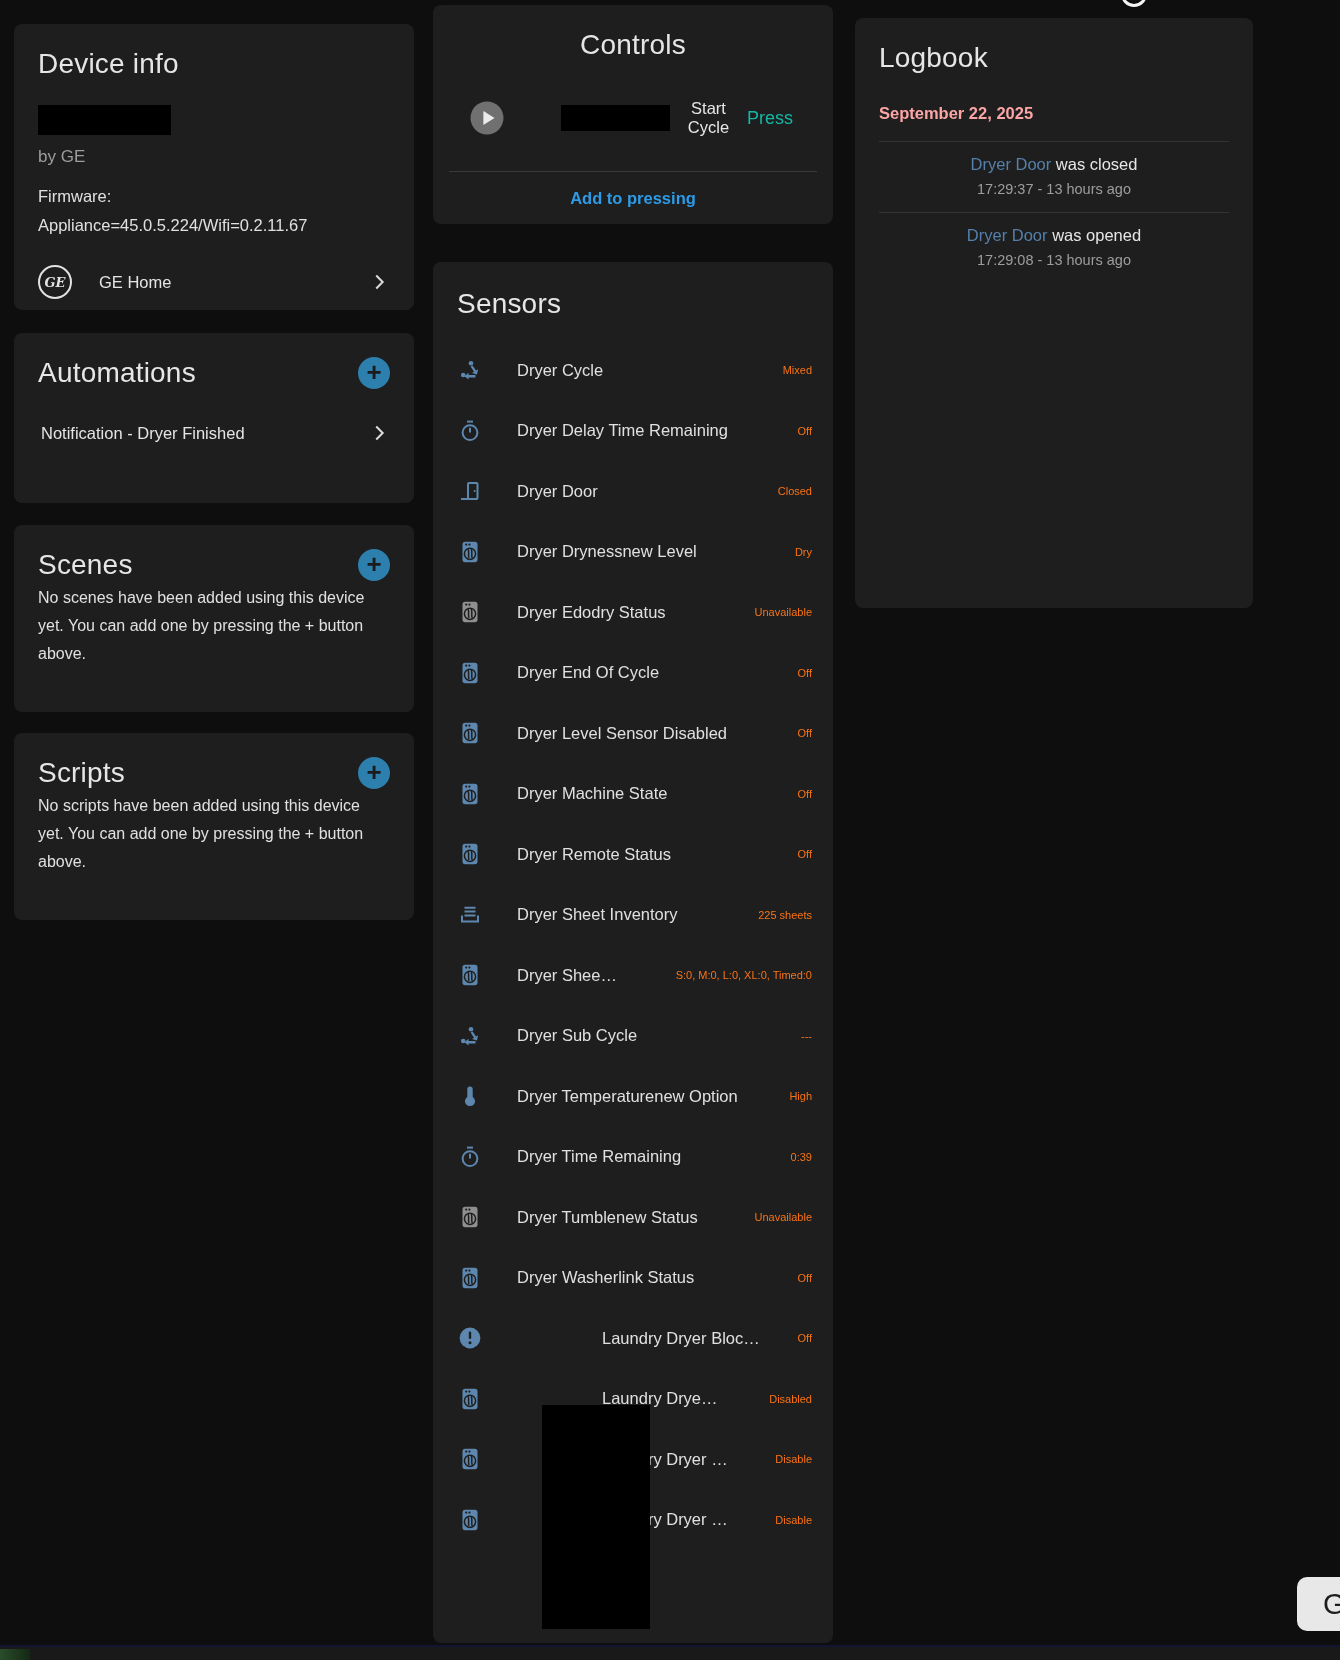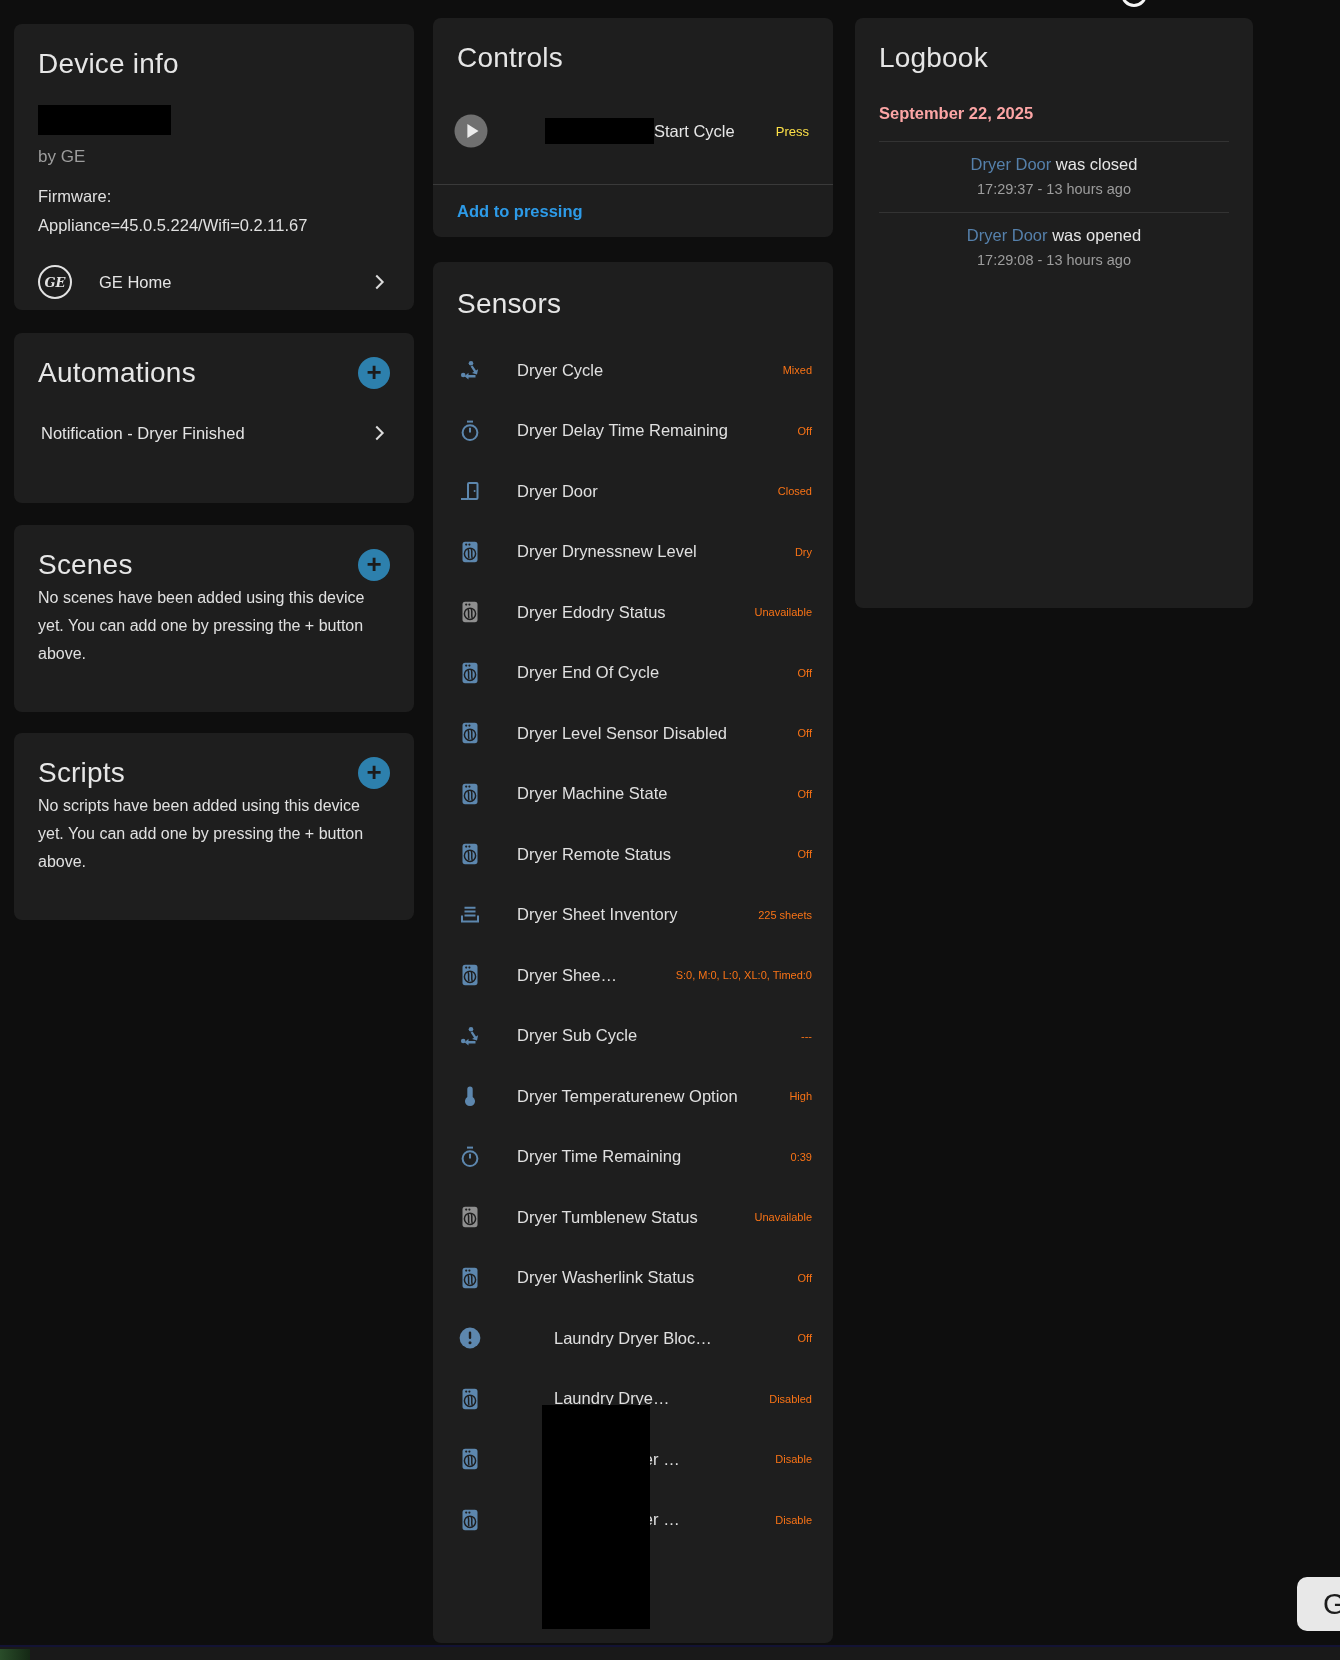--- a/index.html
+++ b/index.html
@@ -28,39 +28,39 @@
     font-family:"DejaVu Serif", serif;font-style:italic;font-size:13px;font-weight:700;}
   .integration-name{margin-left:27px;font-size:16.5px;}
   
   #automations-card{left:14px;top:333px;width:400px;height:170px;padding:24px;}
   .item-row{display:flex;align-items:center;margin-top:33px;font-size:16.5px;padding-left:3px;cursor:pointer;}
   
   #scenes-card{left:14px;top:525px;width:400px;height:187px;padding:24px;}
   #scripts-card{left:14px;top:733px;width:400px;height:187px;padding:24px;}
   .empty-text{font-size:16px;line-height:28px;margin-top:3px;color:#e0e0e0;}
   
-  #controls-card{left:433px;top:18px;width:400px;height:219px;padding:24px 0 0;}
+  #controls-card{left:433px;top:5px;width:400px;height:219px;padding:24px 16px 0;text-align:center;}
   #controls-card .card-title{padding:0 24px;}
   .control-row{display:flex;align-items:center;padding-left:20px;padding-right:24px;margin-top:37px;height:40px;cursor:pointer;}
   .play-icon{width:36px;height:36px;flex:none;}
   .control-redact{width:109px;height:26px;margin-left:56px;flex:none;}
   .control-label{font-size:16.5px;color:#e6e6e6;}
-  .control-action{margin-left:auto;color:#fde047;font-size:13px;}
+  .control-action{margin-left:auto;color:#14b8a6;font-size:18px;}
   .add-row{margin-top:33px;border-top:1px solid #3a3a3a;padding:17px 24px;}
   .add-link{color:#2d9be8;font-weight:700;font-size:16.5px;cursor:pointer;}
   
   #sensors-card{left:433px;top:262px;width:400px;height:1381px;padding:26px 0 0;}
   #sensors-card .card-title{padding:0 24px;}
   .sensor-list{margin-top:20px;}
   .srow{height:60.5px;display:flex;align-items:center;padding:0 21px 0 25px;box-sizing:border-box;cursor:pointer;}
   .sicon{width:24px;height:24px;color:#5d87ae;flex:none;}
   .sicon svg{width:24px;height:24px;display:block;}
   .sicon.gray{color:#8f8f8f;}
   .slabel{margin-left:35px;font-size:16.5px;color:#e0e0e0;white-space:nowrap;}
-  .srow.redacted .slabel{margin-left:72px;}
+  .srow.redacted .slabel{margin-left:120px;}
   .svalue{margin-left:auto;font-size:11px;color:#f97316;text-align:right;padding-left:10px;}
   .svalue.wrap{max-width:152px;line-height:26px;}
   .sensors-redact{position:absolute;left:109px;top:1143px;width:108px;height:224px;background:#000;}
   
   #logbook-card{left:855px;top:18px;width:398px;height:590px;padding:24px;}
   .log-date{font-size:16.5px;font-weight:700;margin-top:30px;color:#fca5a5;}
   .log-list{margin-top:18px;}
   .log-entry{border-top:1px solid #333;padding:13px 2px 15px;text-align:center;}
   .log-line{font-size:16.5px;color:#e6e6e6;}
   .log-entity{color:#5580ab;cursor:pointer;}

